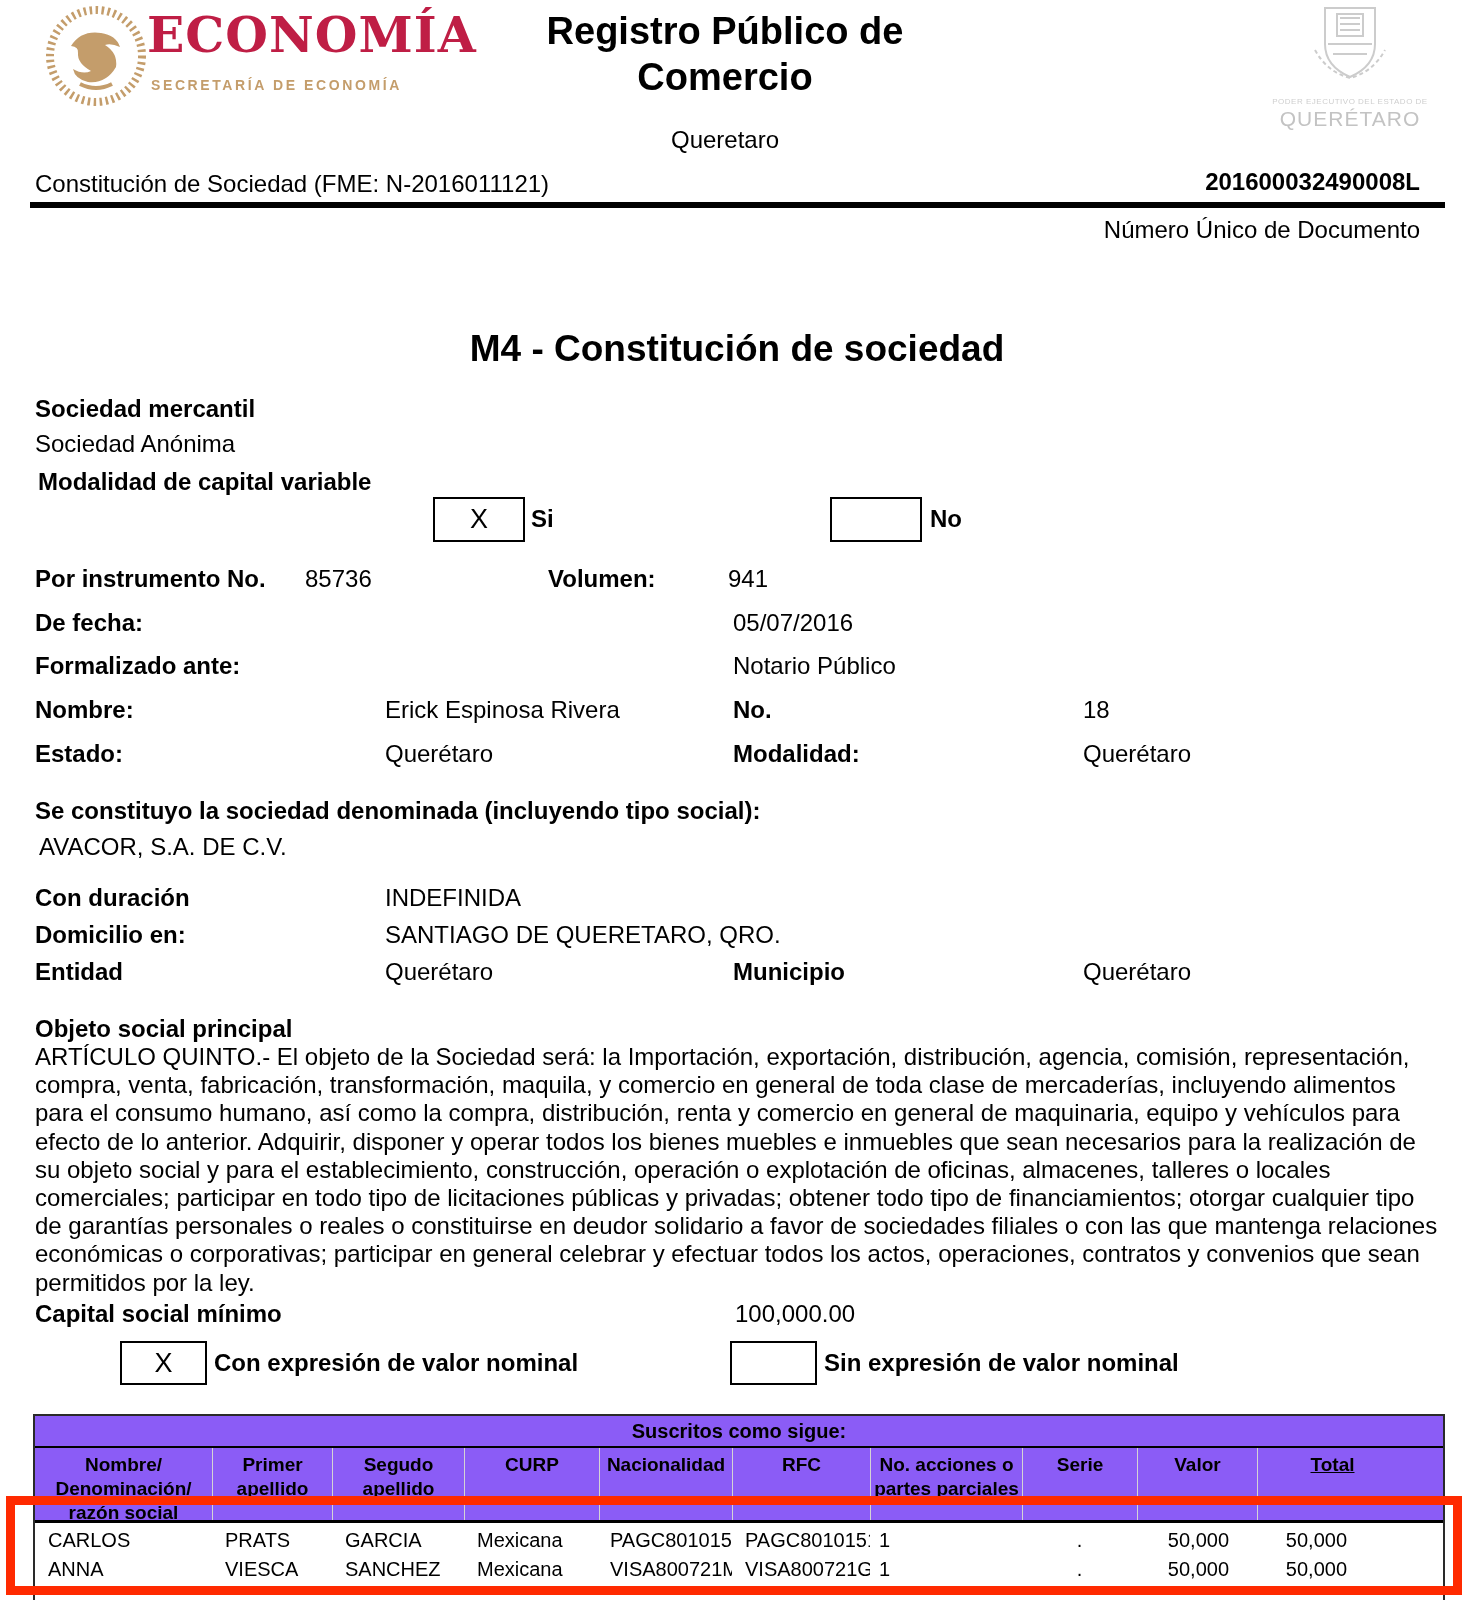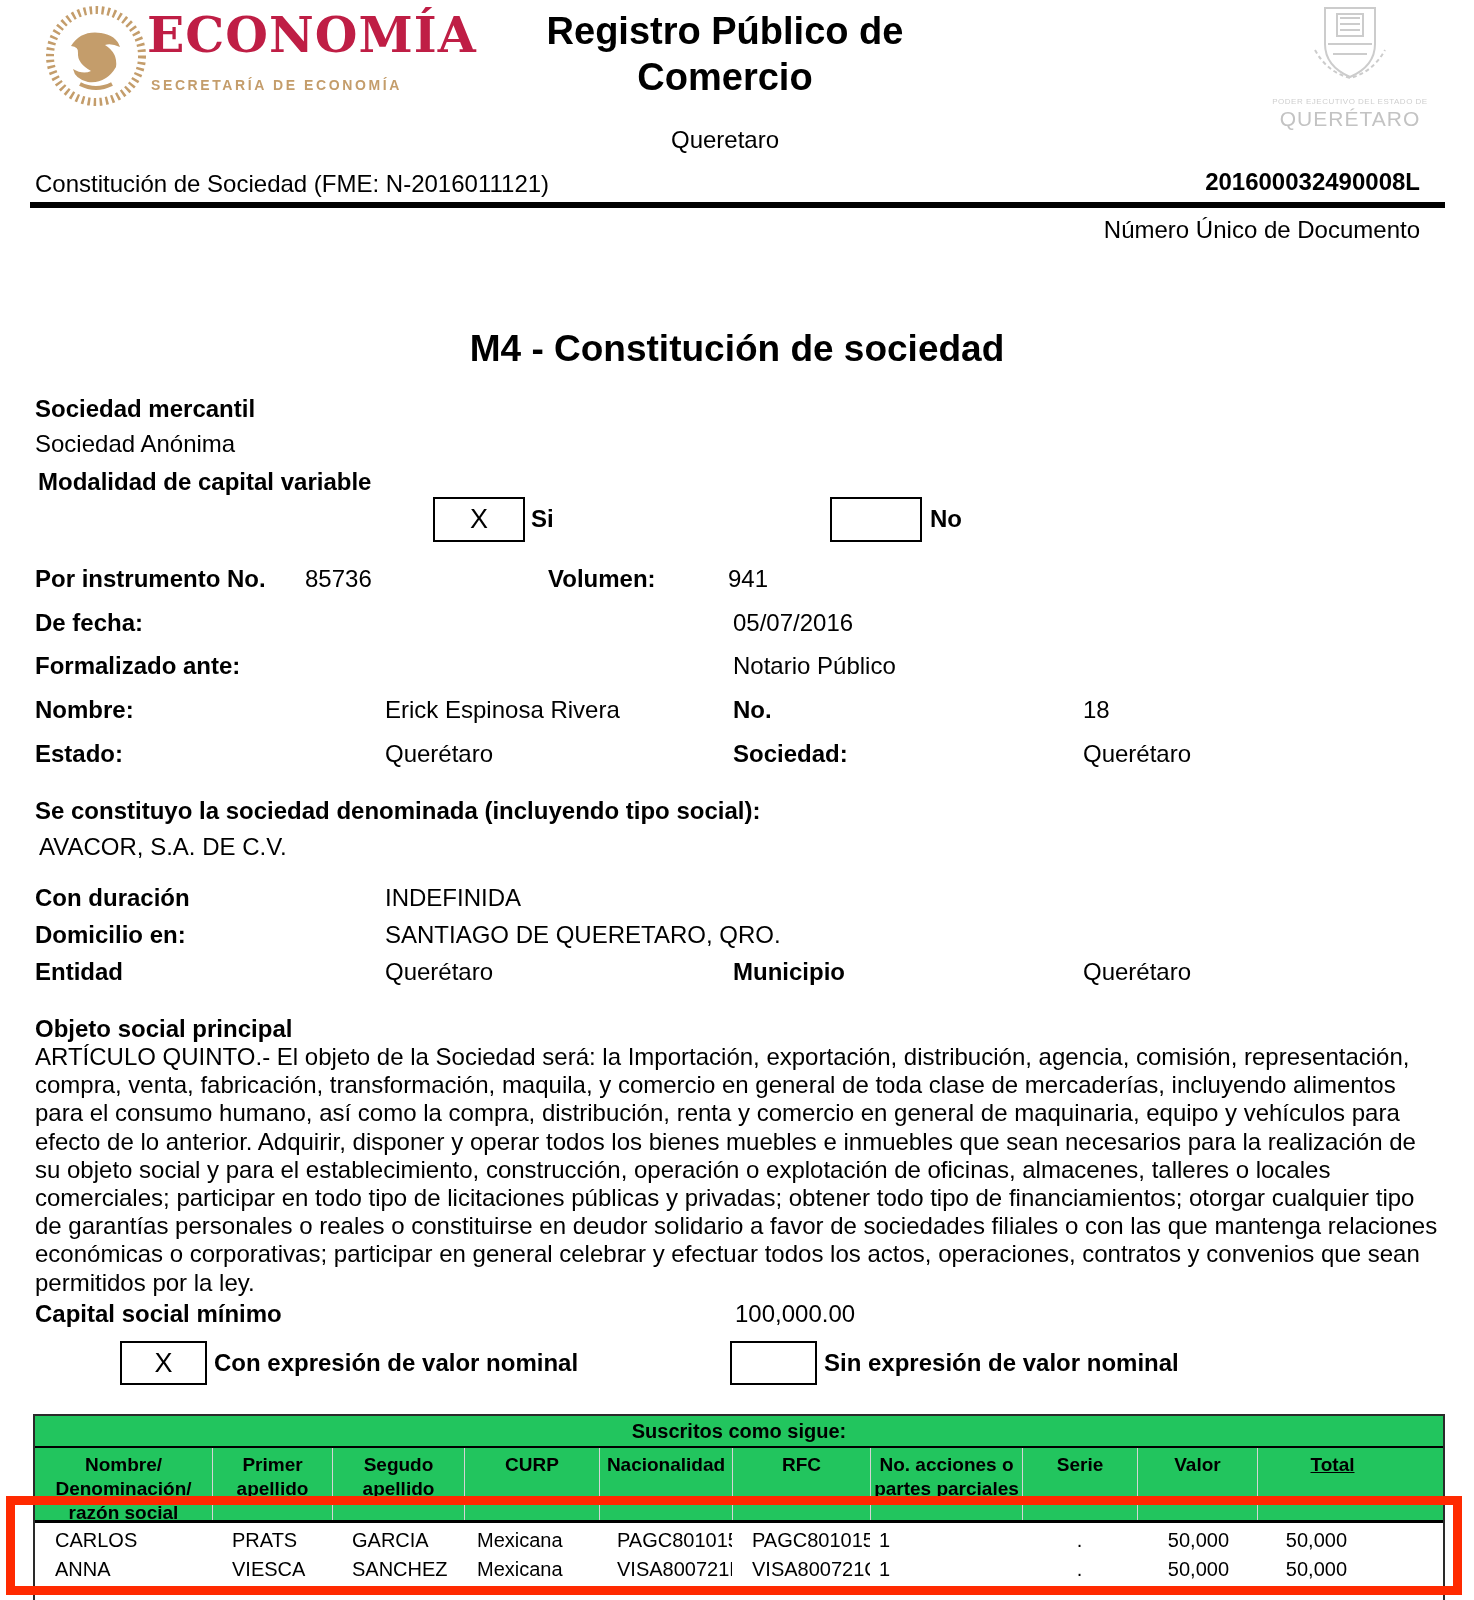--- a/index.html
+++ b/index.html
@@ -9,30 +9,30 @@
   }
   .abs{position:absolute;}
   .lbl{font-weight:bold;font-size:24px;white-space:nowrap;}
   .val{font-size:24px;white-space:nowrap;}
   .serif-logo{font-family:"DejaVu Serif","Liberation Serif",serif;font-weight:bold;}
   .hdr-title{font-size:38px;font-weight:bold;text-align:center;line-height:1.22;}
   .checkbox{border:2px solid #000;background:#fff;display:flex;align-items:center;justify-content:center;
             font-size:27px;color:#000;box-sizing:border-box;}
   .thickline{background:#000;height:6px;}
   
-  .tbl{box-sizing:border-box;border:2px solid #2a2a2a;background:#22c55e;}
+  .tbl{box-sizing:border-box;border:2px solid #2a2a2a;background:#8b5cf6;}
   .tbl-title{height:30px;border-bottom:2px solid #000;display:flex;align-items:center;justify-content:center;
              font-weight:bold;font-size:20px;}
   .tbl-head{display:flex;border-bottom:3px solid #000;height:72px;}
   .th{font-weight:bold;font-size:19px;text-align:center;line-height:1.25;white-space:pre-line;
       padding-top:5px;box-sizing:border-box;border-left:1px solid #d4d4d4;}
   .th:first-child{border-left:none;}
   .tbl-body{background:#fff;}
   .tr{display:flex;height:29px;align-items:center;background:#fff;}
-  .td{font-size:20px;box-sizing:border-box;padding-left:20px;white-space:nowrap;overflow:hidden;}
+  .td{font-size:20px;box-sizing:border-box;padding-left:13px;white-space:nowrap;overflow:hidden;}
   .td.center{text-align:center;padding-left:0;}
   .td.rt{text-align:right;padding-left:0;}
   .annotation-box{box-sizing:border-box;border:9px solid #ff2a00;background:transparent;pointer-events:none;}
   .graytxt{color:#c3c3c3;}
 </style>
 </head>
 <body>
 
 <div class="abs" style="left:44px;top:4px;width:104px;height:104px;">
   <svg width="104" height="104" viewBox="0 0 104 104">
@@ -92,21 +92,21 @@
 <div class="abs lbl" style="left:35px;top:652px;">Formalizado ante:</div>
 <div class="abs val" style="left:733px;top:652px;">Notario Público</div>
 
 <div class="abs lbl" style="left:35px;top:696px;">Nombre:</div>
 <div class="abs val" style="left:385px;top:696px;">Erick Espinosa Rivera</div>
 <div class="abs lbl" style="left:733px;top:696px;">No.</div>
 <div class="abs val" style="left:1083px;top:696px;">18</div>
 
 <div class="abs lbl" style="left:35px;top:740px;">Estado:</div>
 <div class="abs val" style="left:385px;top:740px;">Querétaro</div>
-<div class="abs lbl" style="left:733px;top:740px;">Sociedad:</div>
+<div class="abs lbl" style="left:733px;top:740px;">Modalidad:</div>
 <div class="abs val" style="left:1083px;top:740px;">Querétaro</div>
 
 <div class="abs lbl" style="left:35px;top:797px;">Se constituyo la sociedad denominada (incluyendo tipo social):</div>
 <div class="abs val" style="left:39px;top:833px;">AVACOR, S.A. DE C.V.</div>
 
 <div class="abs lbl" style="left:35px;top:884px;">Con duración</div>
 <div class="abs val" style="left:385px;top:884px;">INDEFINIDA</div>
 
 <div class="abs lbl" style="left:35px;top:921px;">Domicilio en:</div>
 <div class="abs val" style="left:385px;top:921px;">SANTIAGO DE QUERETARO, QRO.</div>

